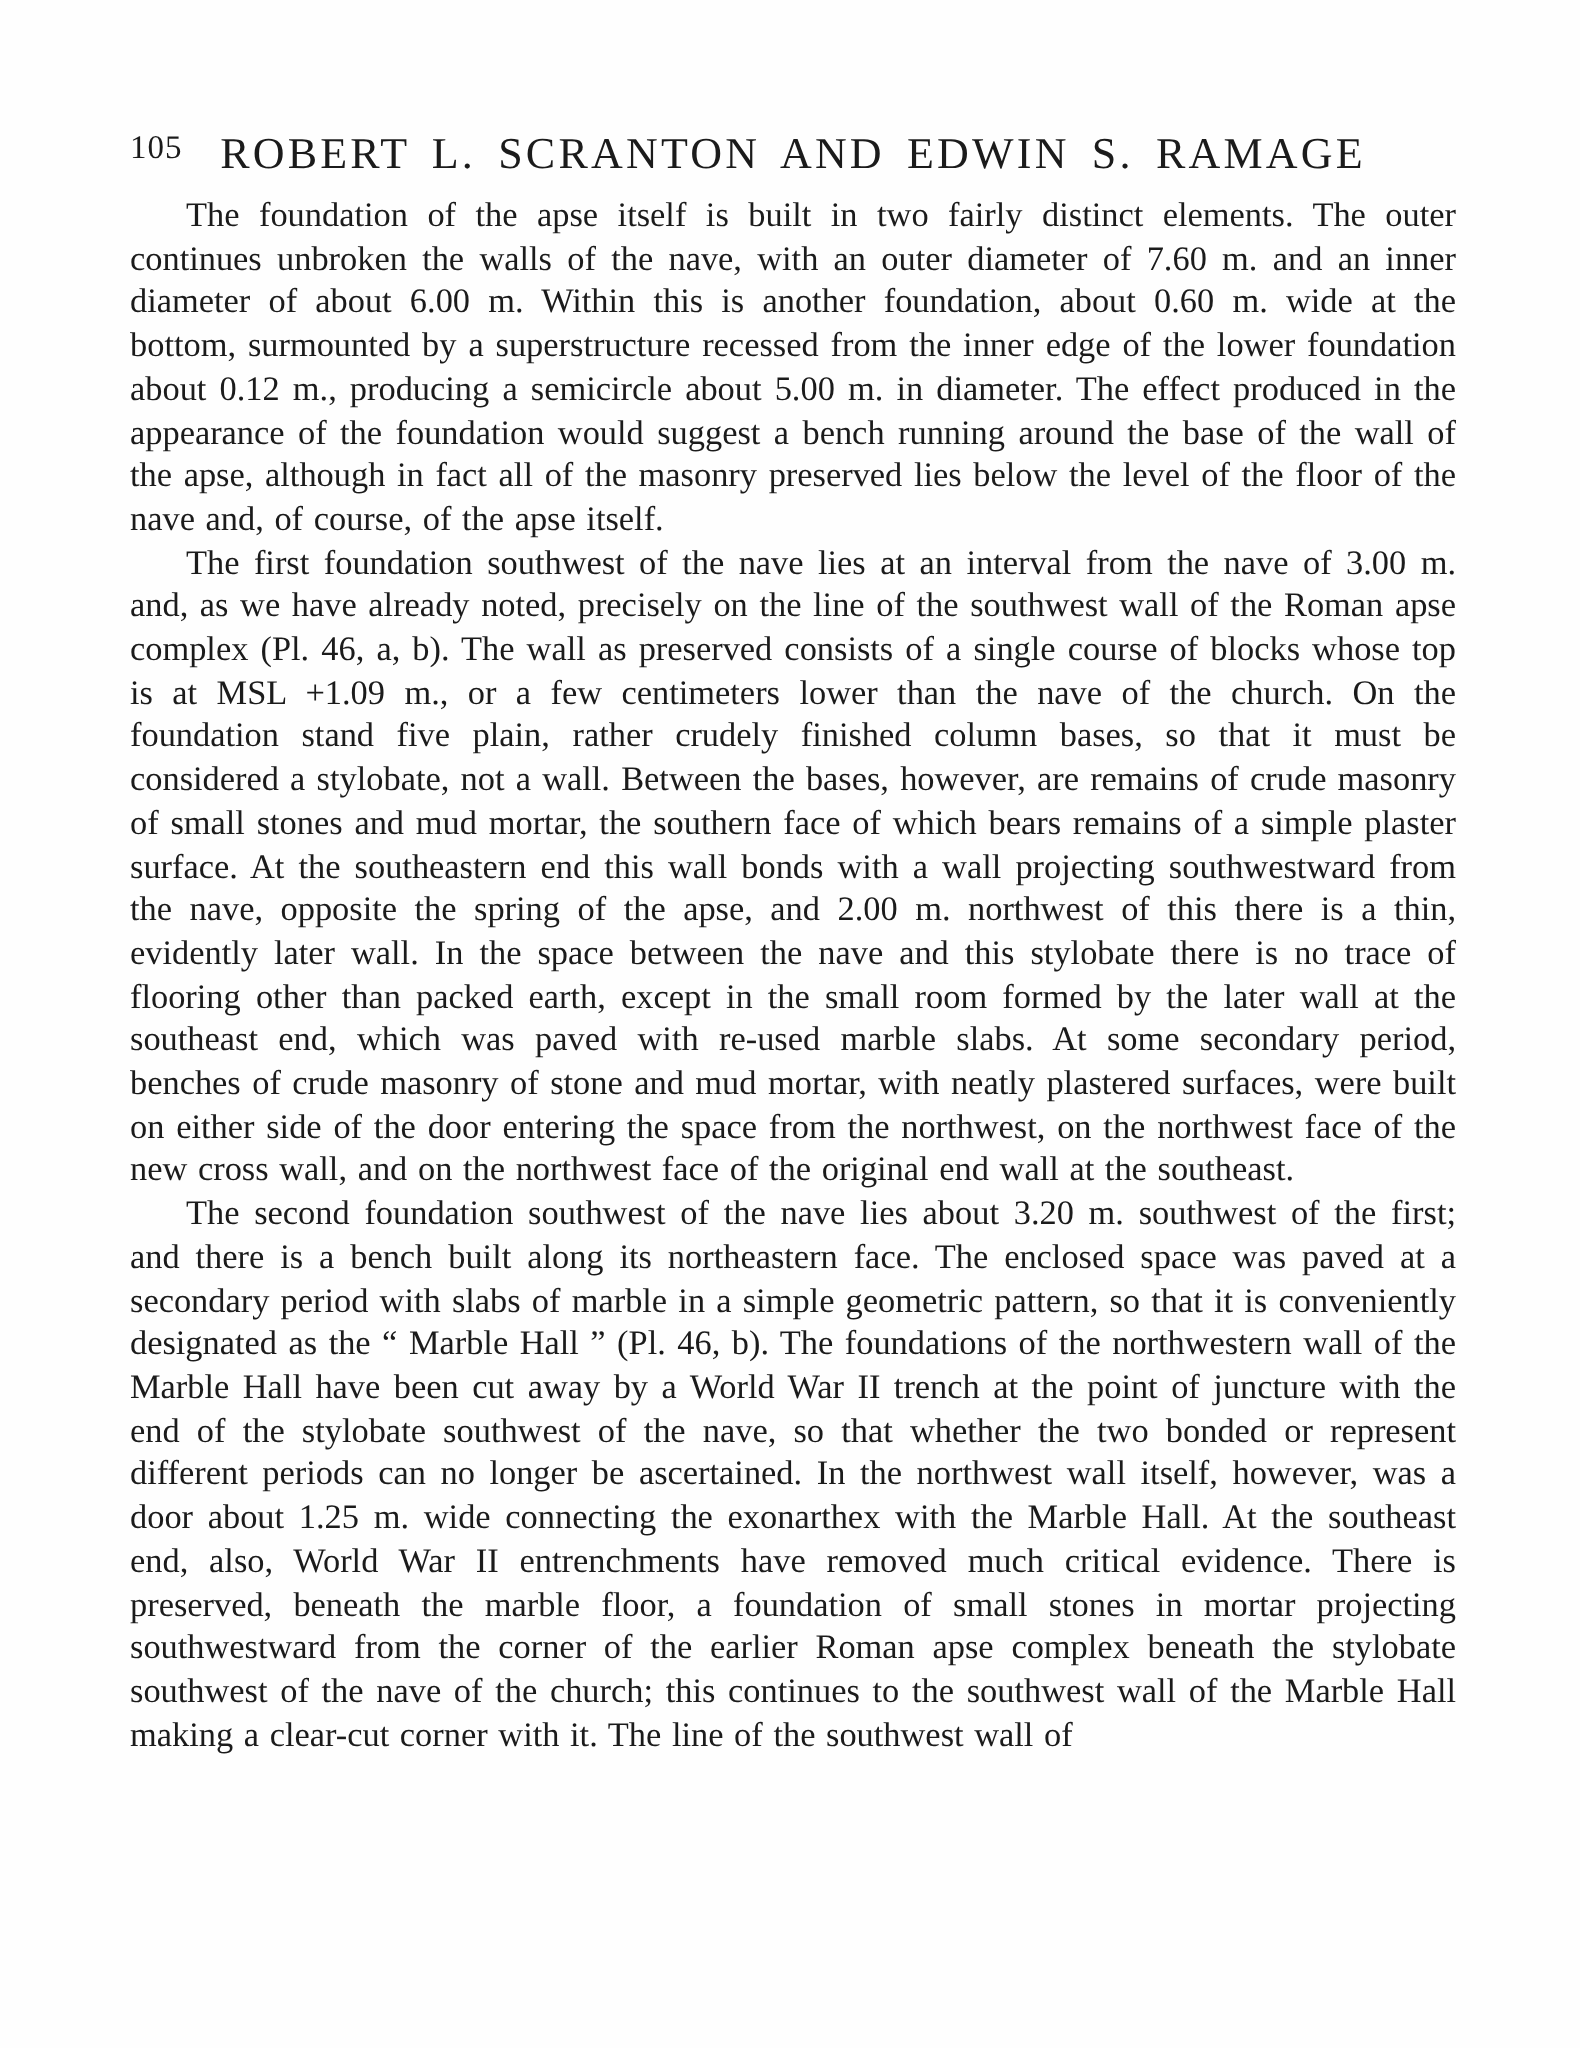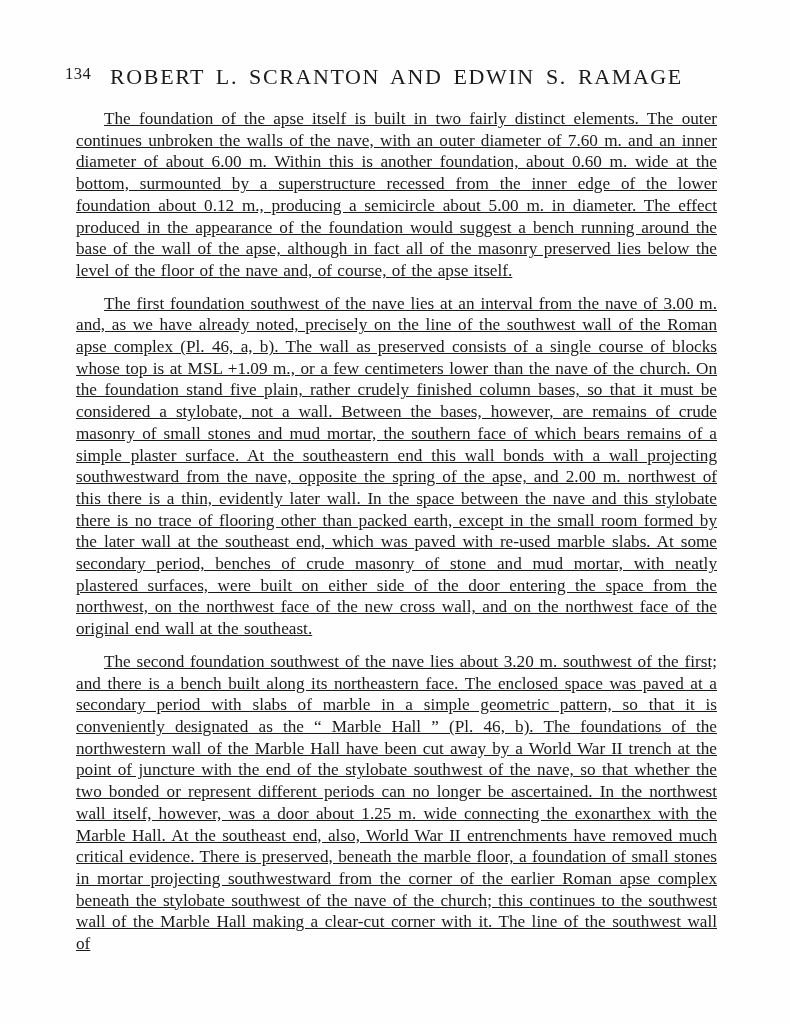--- a/index.html
+++ b/index.html
@@ -42,32 +42,31 @@
     position: absolute;
     top: 97px;
     left: 65px;
     width: 663px;
     font-size: 17.2px;
     line-height: 21.7px;
     text-align: justify;
     word-spacing: 0.06em;
   }
   .body-paragraph {
-    margin: 11px;
+    margin: 0;
     padding: 0;
     text-indent: 28px;
-    text-decoration: underline;
   }
 </style>
 </head>
 <body>
 
 <div class="page">
   <header class="page-header">
-    <span class="page-number">134</span>
+    <span class="page-number">105</span>
     <span class="running-header">ROBERT L. SCRANTON AND EDWIN S. RAMAGE</span>
   </header>
 
   <main class="page-body">
     <p class="body-paragraph">The foundation of the apse itself is built in two fairly distinct elements.  The outer continues unbroken the walls of the nave, with an outer diameter of 7.60 m. and an inner diameter of about 6.00 m.  Within this is another foundation, about 0.60 m. wide at the bottom, surmounted by a superstructure recessed from the inner edge of the lower foundation about 0.12 m., producing a semicircle about 5.00 m. in diameter.  The effect produced in the appearance of the foundation would suggest a bench running around the base of the wall of the apse, although in fact all of the masonry preserved lies below the level of the floor of the nave and, of course, of the apse itself.</p>
     <p class="body-paragraph">The first foundation southwest of the nave lies at an interval from the nave of 3.00 m. and, as we have already noted, precisely on the line of the southwest wall of the Roman apse complex (Pl. 46, a, b).  The wall as preserved consists of a single course of blocks whose top is at MSL +1.09 m., or a few centimeters lower than the nave of the church.  On the foundation stand five plain, rather crudely finished column bases, so that it must be considered a stylobate, not a wall.  Between the bases, however, are remains of crude masonry of small stones and mud mortar, the southern face of which bears remains of a simple plaster surface.  At the southeastern end this wall bonds with a wall projecting southwestward from the nave, opposite the spring of the apse, and 2.00 m. northwest of this there is a thin, evidently later wall.  In the space between the nave and this stylobate there is no trace of flooring other than packed earth, except in the small room formed by the later wall at the southeast end, which was paved with re-used marble slabs.  At some secondary period, benches of crude masonry of stone and mud mortar, with neatly plastered surfaces, were built on either side of the door entering the space from the northwest, on the northwest face of the new cross wall, and on the northwest face of the original end wall at the southeast.</p>
     <p class="body-paragraph">The second foundation southwest of the nave lies about 3.20 m. southwest of the first; and there is a bench built along its northeastern face.  The enclosed space was paved at a secondary period with slabs of marble in a simple geometric pattern, so that it is conveniently designated as the “ Marble Hall ” (Pl. 46, b).  The foundations of the northwestern wall of the Marble Hall have been cut away by a World War II trench at the point of juncture with the end of the stylobate southwest of the nave, so that whether the two bonded or represent different periods can no longer be ascertained.  In the northwest wall itself, however, was a door about 1.25 m. wide connecting the exonarthex with the Marble Hall.  At the southeast end, also, World War II entrenchments have removed much critical evidence.  There is preserved, beneath the marble floor, a foundation of small stones in mortar projecting southwestward from the corner of the earlier Roman apse complex beneath the stylobate southwest of the nave of the church; this continues to the southwest wall of the Marble Hall making a clear-cut corner with it.  The line of the southwest wall of</p>
   </main>
 </div>
 

